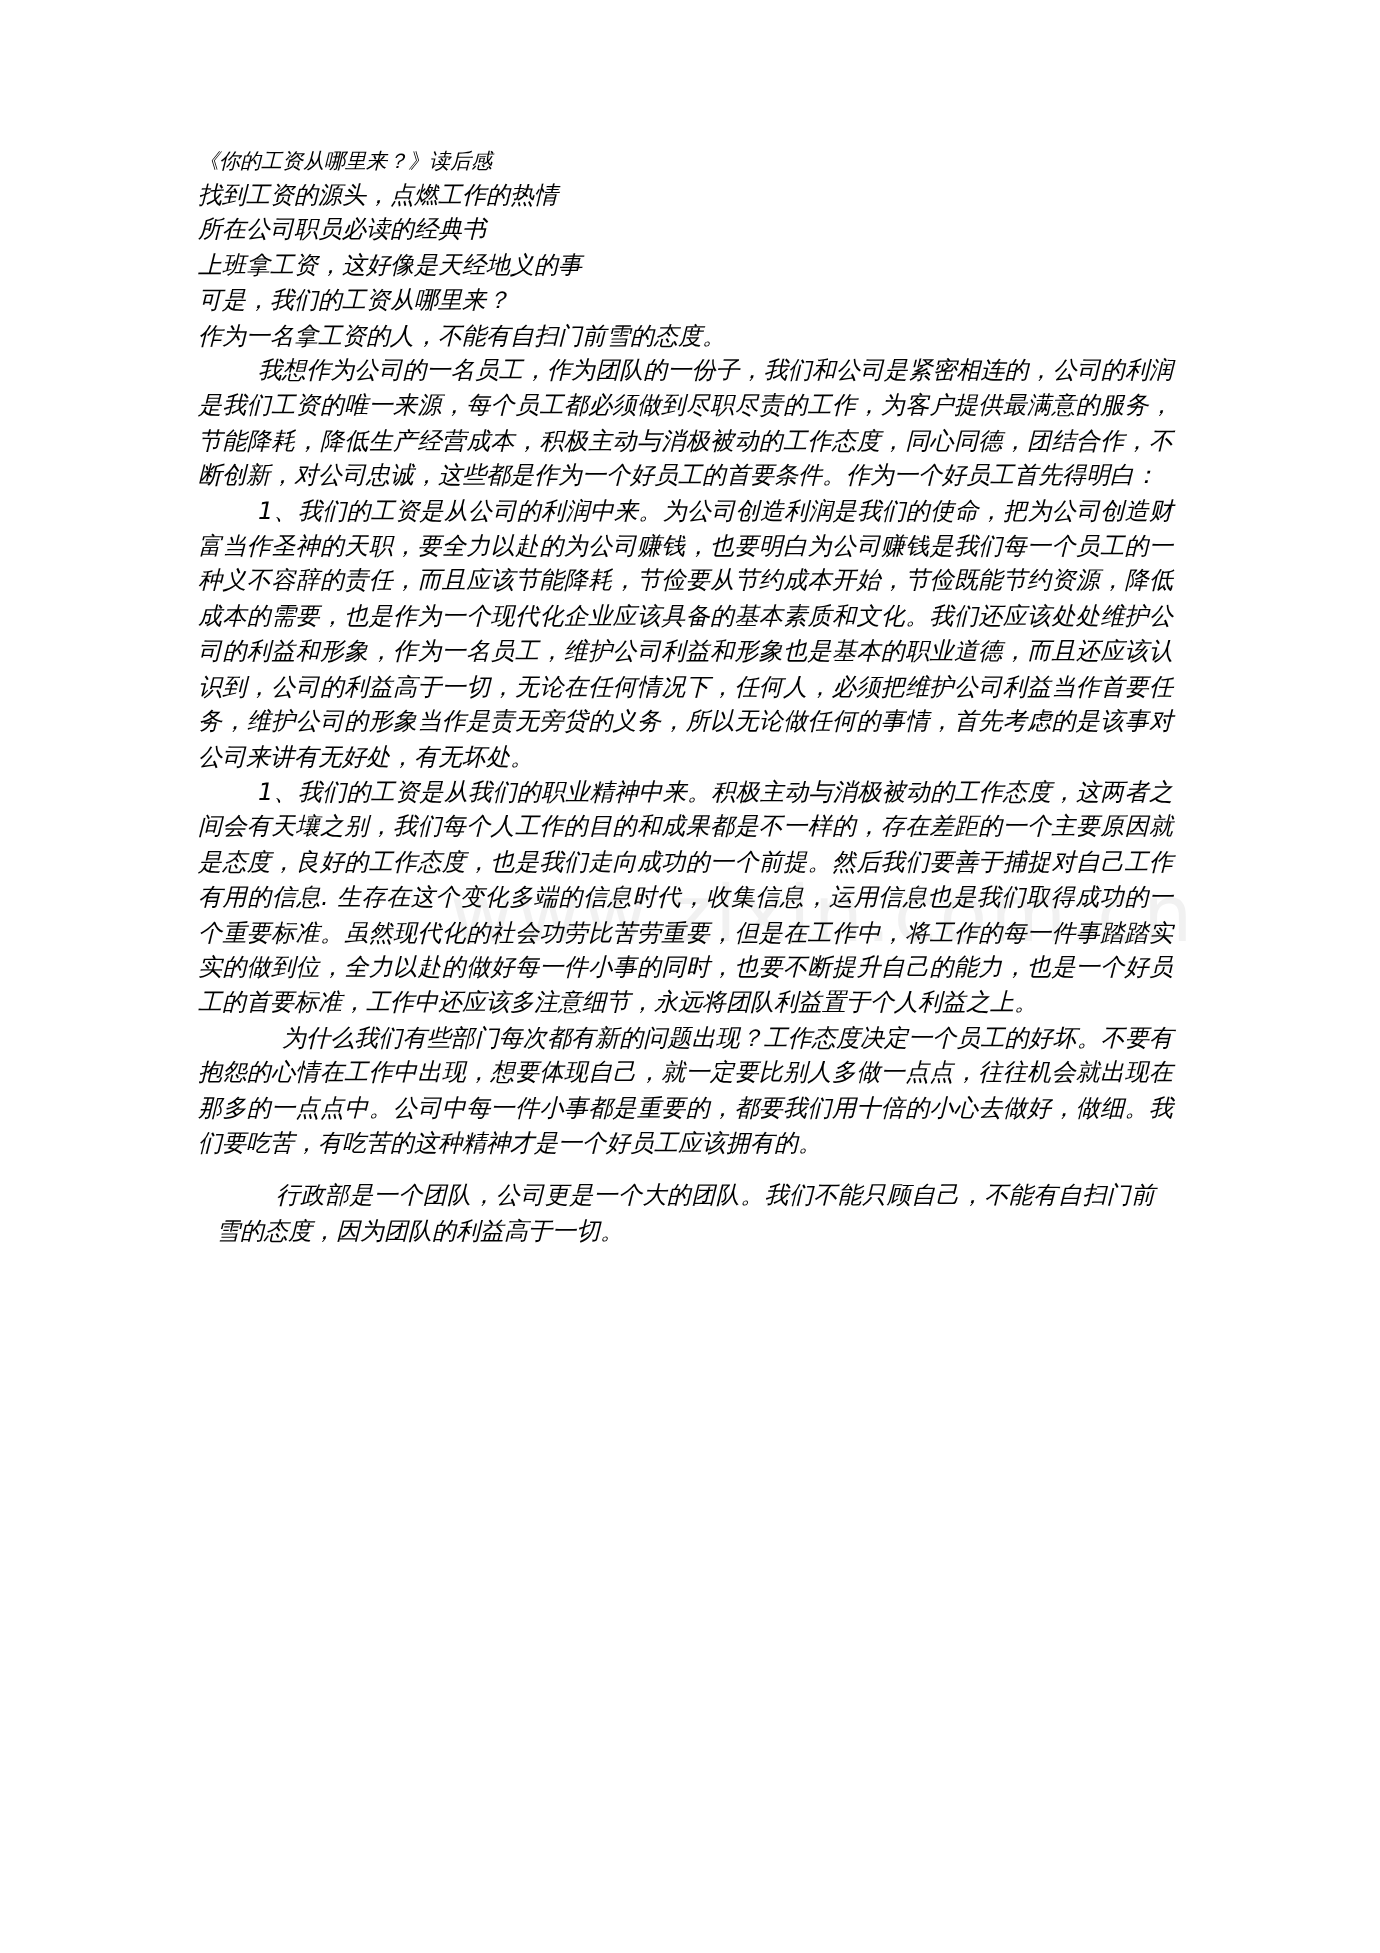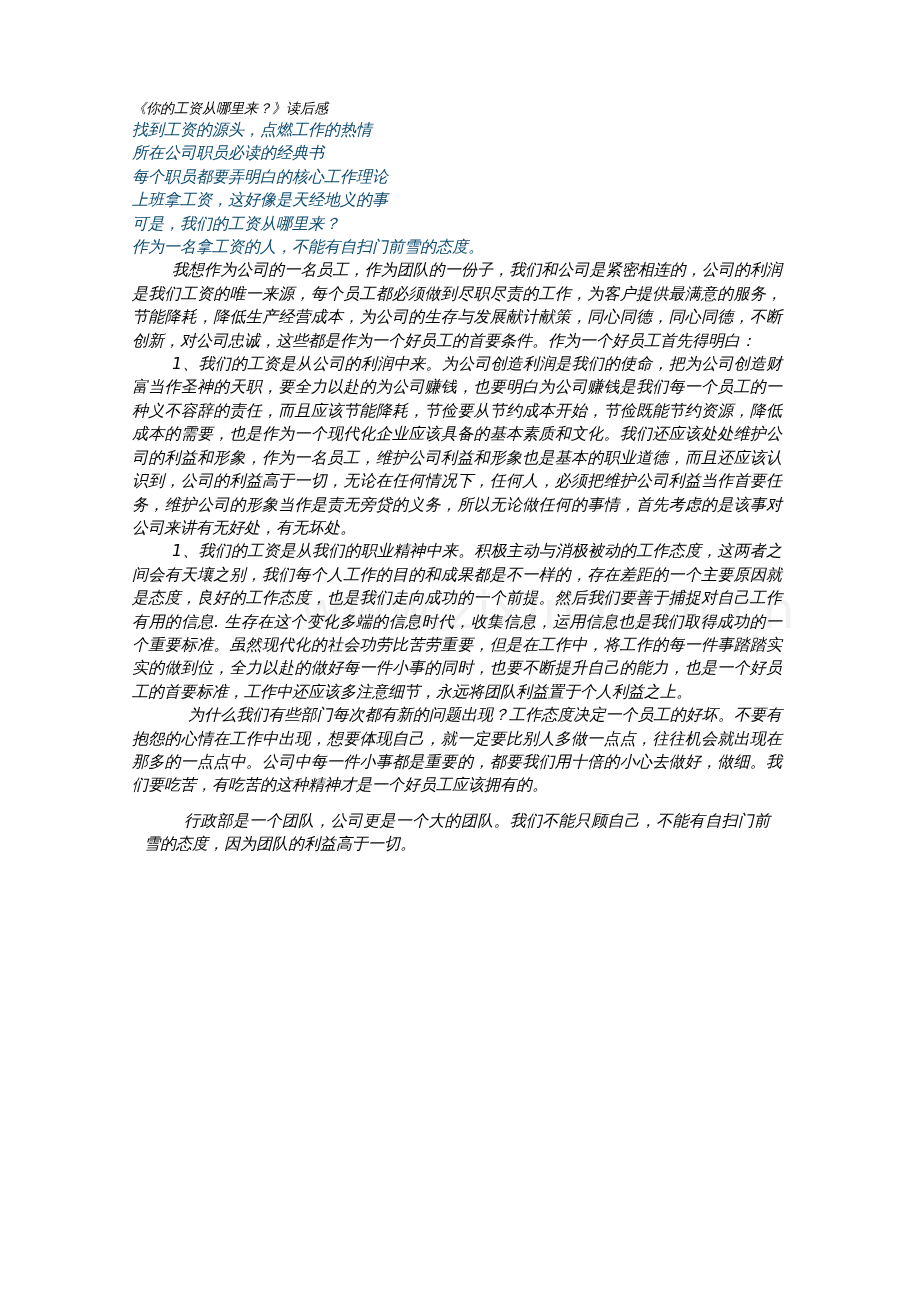--- a/index.html
+++ b/index.html
@@ -1,42 +1,41 @@
 <!DOCTYPE html>
 <html><head>
 <meta charset="utf-8">
 <style>
   html, body { margin:0; padding:0; background:#ffffff; }
   body { width:920px; height:1302px; position:relative; overflow:hidden;
          font-family:"DejaVu Sans","Liberation Sans",sans-serif; color:#000; }
   .page { position:absolute; left:132px; top:98px; width:650px;font-style:italic; }
   .title { font-size:14px; line-height:20px; height:20px; white-space:nowrap; }
-  .red { color:#0c4a6e; font-size:16px; line-height:23.4px; white-space:nowrap; }
+  .red { color:#000000; font-size:16px; line-height:23.4px; white-space:nowrap; }
   .para { font-size:16px; line-height:23.4px; text-align:justify; }
   .para.indent { text-indent:40px; }
   .para.indent2 { text-indent:56px; }
   .watermark { position:absolute; left:300px; top:580px; font-size:52px; color:#000;
                opacity:0.05; font-family:"DejaVu Sans",sans-serif; letter-spacing:2px;
                white-space:nowrap; pointer-events:none; }
 </style>
 </head>
 <body>
 
 <div class="watermark">www.zixin.com.cn</div>
 
 <div class="page">
   <div class="title">《你的工资从哪里来？》读后感</div>
 
   <div>
     <div class="red">找到工资的源头，点燃工作的热情</div>
     <div class="red">所在公司职员必读的经典书</div>
-    <div class="red">每个职员都要弄明白的核心工作理论</div>
     <div class="red">上班拿工资，这好像是天经地义的事</div>
     <div class="red">可是，我们的工资从哪里来？</div>
     <div class="red">作为一名拿工资的人，不能有自扫门前雪的态度。</div>
   </div>
 
-  <p class="para indent" style="margin:0">我想作为公司的一名员工，作为团队的一份子，我们和公司是紧密相连的，公司的利润是我们工资的唯一来源，每个员工都必须做到尽职尽责的工作，为客户提供最满意的服务，节能降耗，降低生产经营成本，为公司的生存与发展献计献策，同心同德，同心同德，不断创新，对公司忠诚，这些都是作为一个好员工的首要条件。作为一个好员工首先得明白：</p>
+  <p class="para indent" style="margin:0">我想作为公司的一名员工，作为团队的一份子，我们和公司是紧密相连的，公司的利润是我们工资的唯一来源，每个员工都必须做到尽职尽责的工作，为客户提供最满意的服务，节能降耗，降低生产经营成本，积极主动与消极被动的工作态度，同心同德，团结合作，不断创新，对公司忠诚，这些都是作为一个好员工的首要条件。作为一个好员工首先得明白：</p>
   <p class="para indent" style="margin:0">1、我们的工资是从公司的利润中来。为公司创造利润是我们的使命，把为公司创造财富当作圣神的天职，要全力以赴的为公司赚钱，也要明白为公司赚钱是我们每一个员工的一种义不容辞的责任，而且应该节能降耗，节俭要从节约成本开始，节俭既能节约资源，降低成本的需要，也是作为一个现代化企业应该具备的基本素质和文化。我们还应该处处维护公司的利益和形象，作为一名员工，维护公司利益和形象也是基本的职业道德，而且还应该认识到，公司的利益高于一切，无论在任何情况下，任何人，必须把维护公司利益当作首要任务，维护公司的形象当作是责无旁贷的义务，所以无论做任何的事情，首先考虑的是该事对公司来讲有无好处，有无坏处。</p>
   <p class="para indent" style="margin:0">1、我们的工资是从我们的职业精神中来。积极主动与消极被动的工作态度，这两者之间会有天壤之别，我们每个人工作的目的和成果都是不一样的，存在差距的一个主要原因就是态度，良好的工作态度，也是我们走向成功的一个前提。然后我们要善于捕捉对自己工作有用的信息. 生存在这个变化多端的信息时代，收集信息，运用信息也是我们取得成功的一个重要标准。虽然现代化的社会功劳比苦劳重要，但是在工作中，将工作的每一件事踏踏实实的做到位，全力以赴的做好每一件小事的同时，也要不断提升自己的能力，也是一个好员工的首要标准，工作中还应该多注意细节，永远将团队利益置于个人利益之上。</p>
   <p class="para indent2" style="margin:0">为什么我们有些部门每次都有新的问题出现？工作态度决定一个员工的好坏。不要有抱怨的心情在工作中出现，想要体现自己，就一定要比别人多做一点点，往往机会就出现在那多的一点点中。公司中每一件小事都是重要的，都要我们用十倍的小心去做好，做细。我们要吃苦，有吃苦的这种精神才是一个好员工应该拥有的。</p>
   <p class="para indent" style="margin:12px">行政部是一个团队，公司更是一个大的团队。我们不能只顾自己，不能有自扫门前雪的态度，因为团队的利益高于一切。</p>
 </div>
 
 </body></html>

